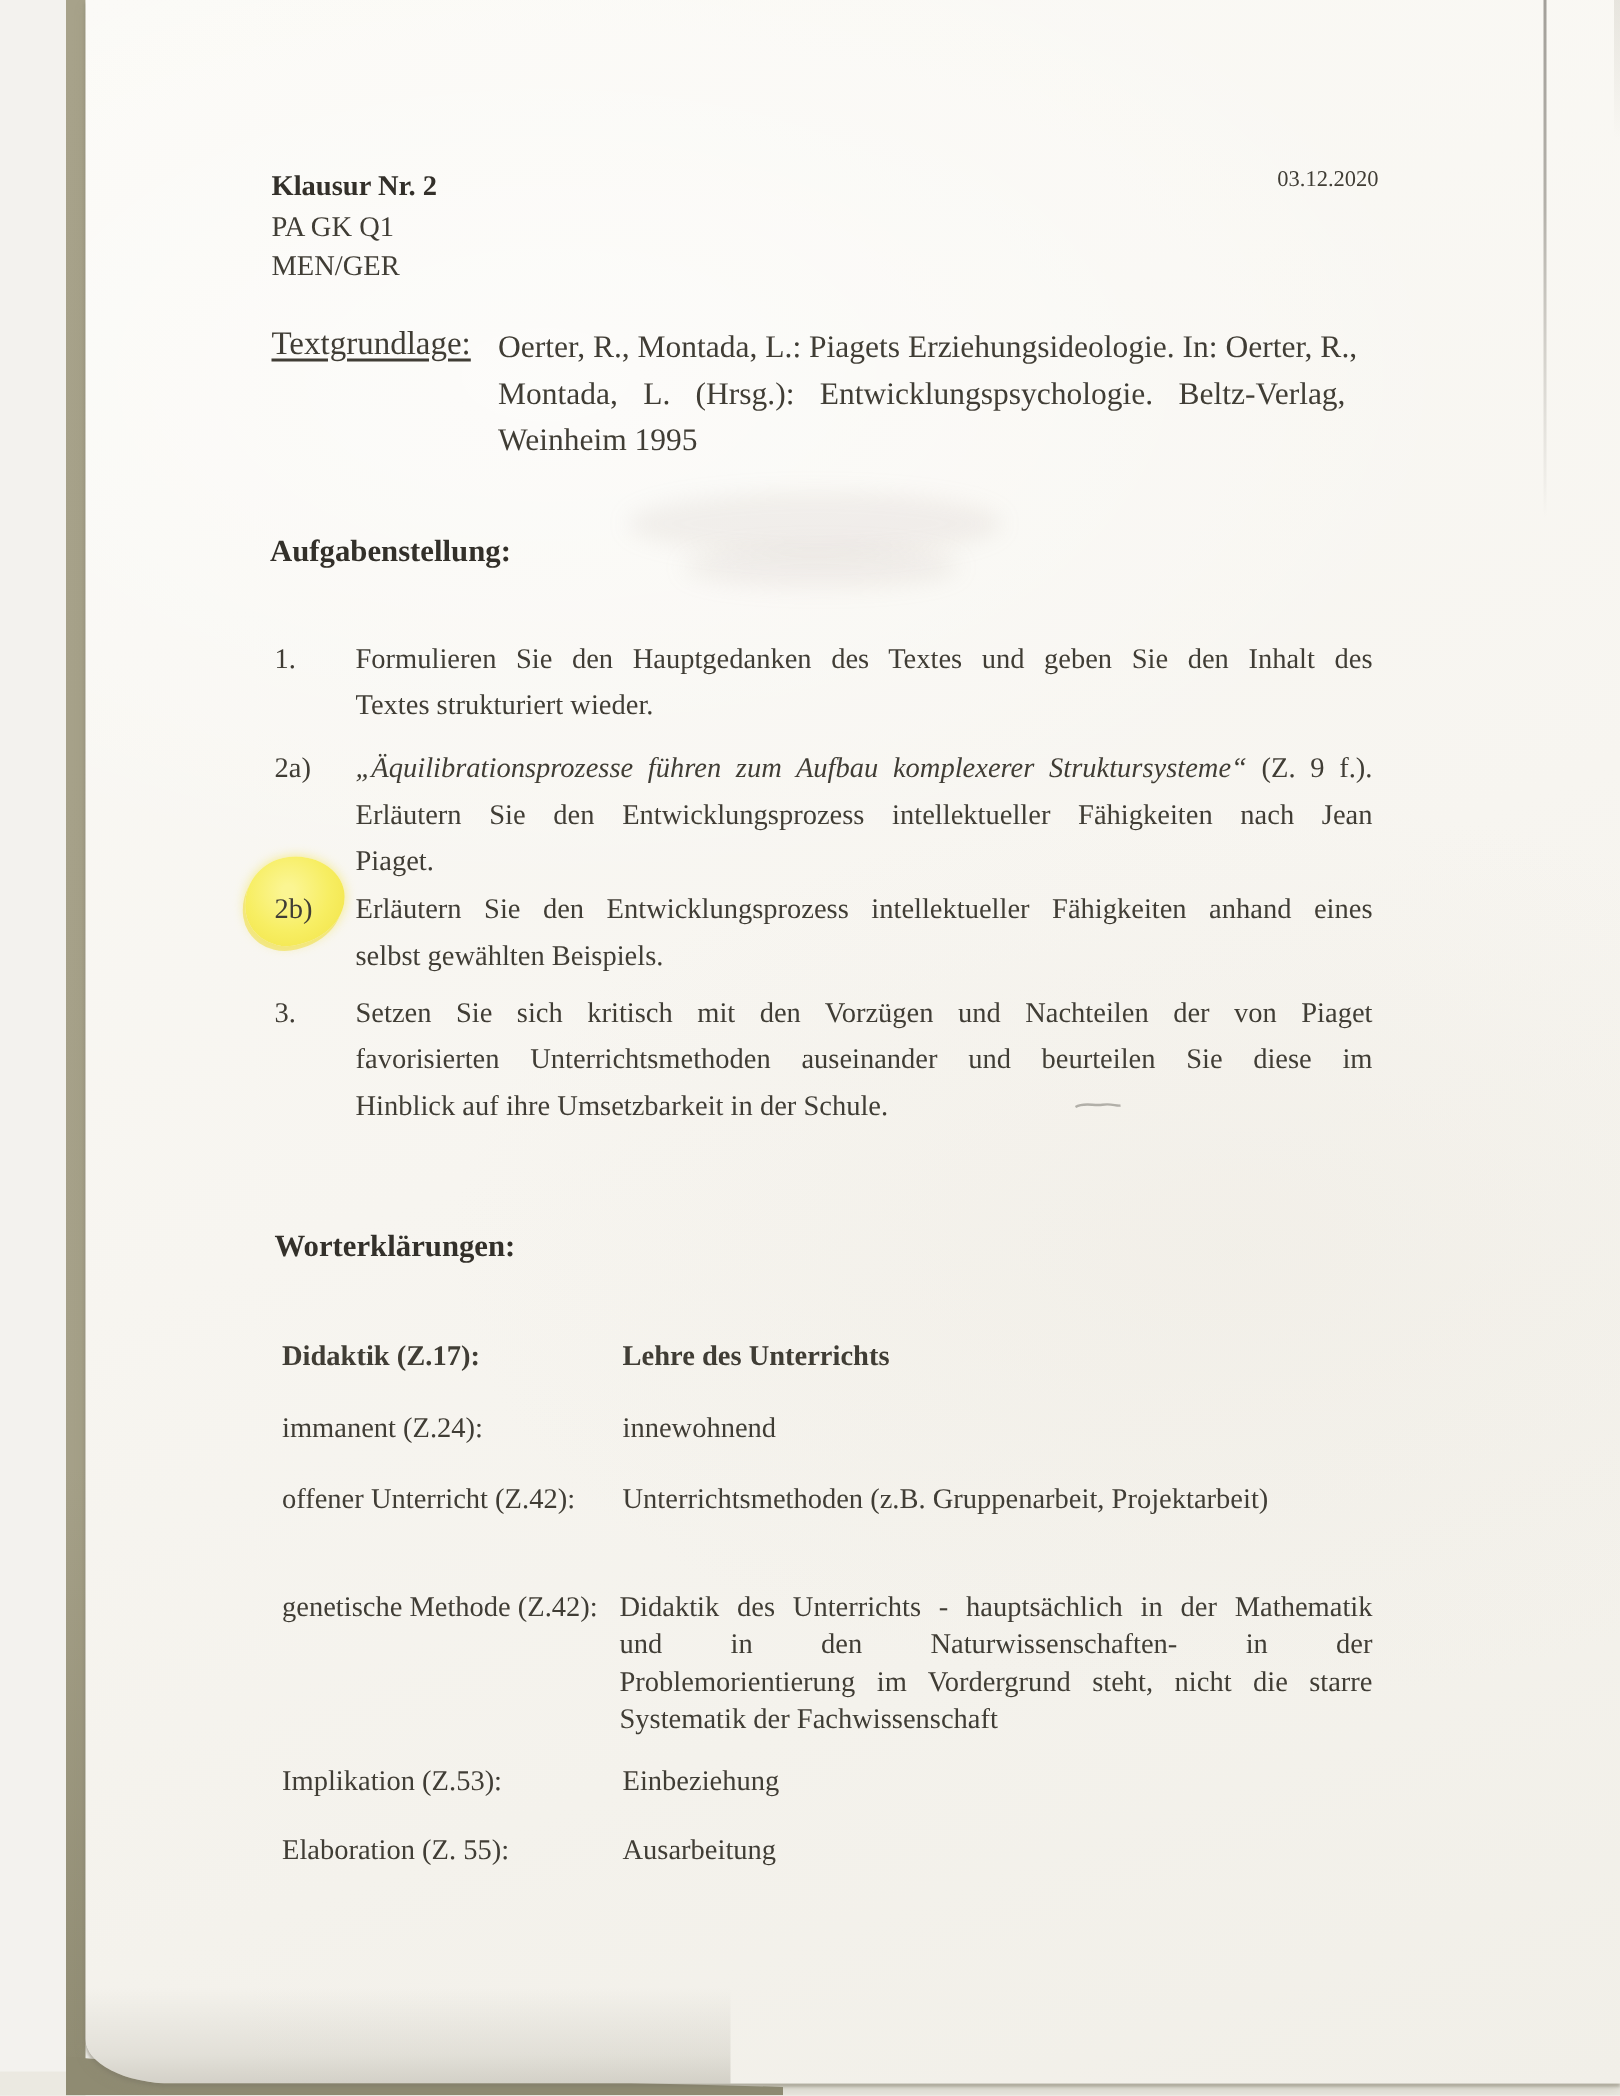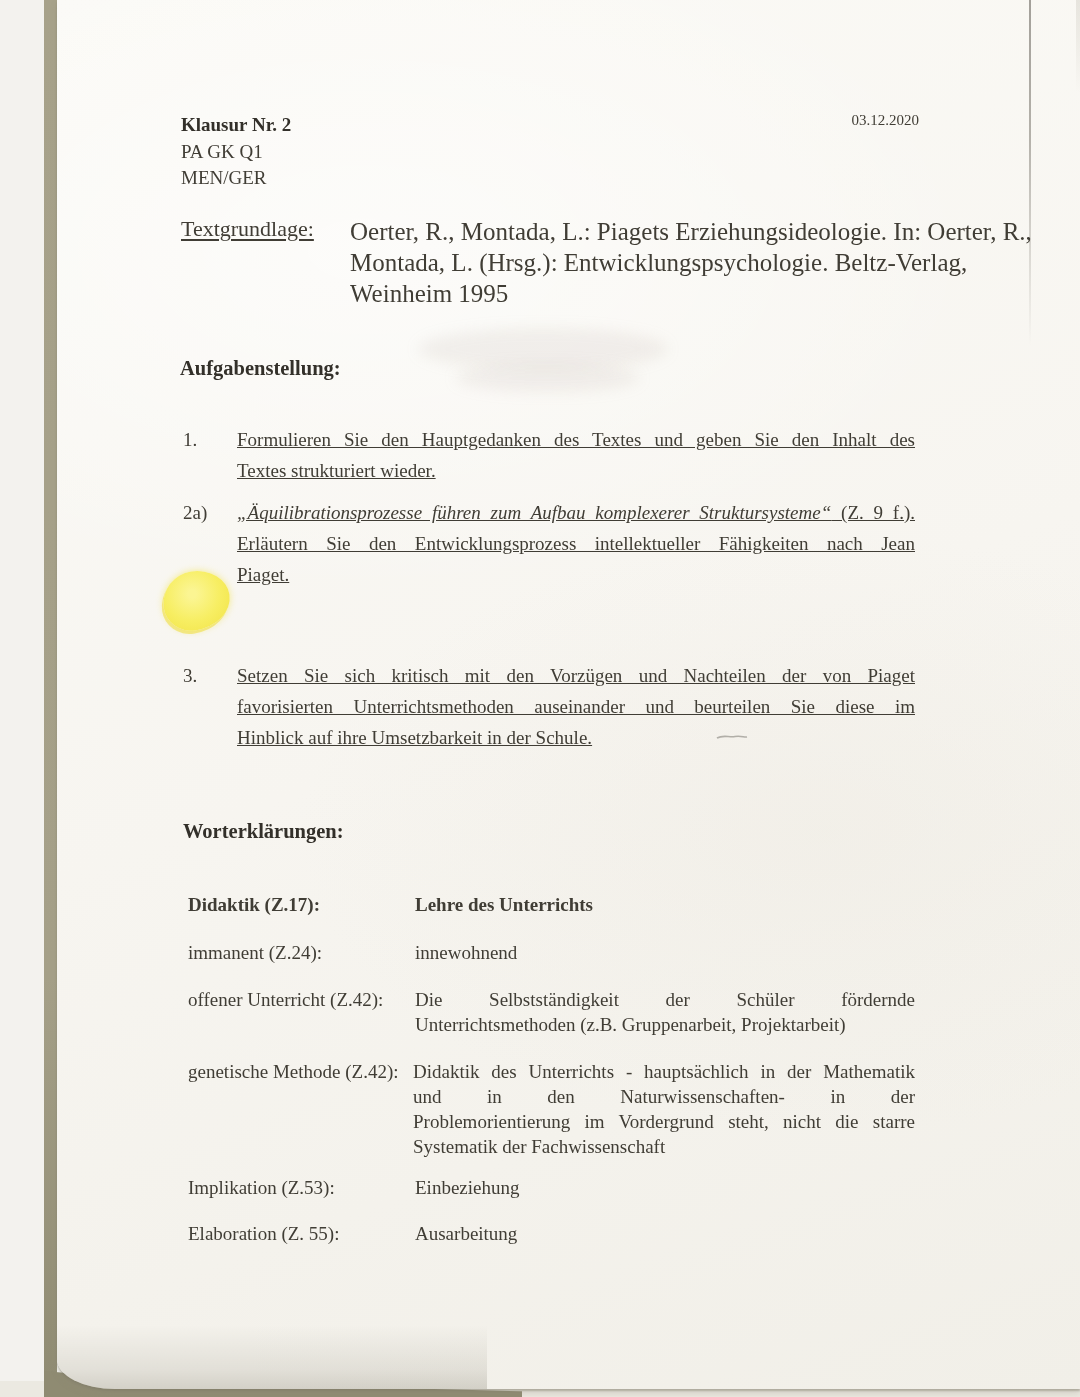--- a/index.html
+++ b/index.html
@@ -39,29 +39,29 @@
   .just{text-align:justify;text-align-last:justify;}
   .b{font-weight:700;color:#33302a;}
   .it{font-style:italic;}
   .body-text{font-size:19px;line-height:31px;}
   .gloss-text{font-size:19px;line-height:25px;}
   
   .hdr{left:181px;top:112px;font-size:19px;line-height:26.5px;}
   .hdr-date{left:703px;top:112px;width:216px;text-align:right;font-size:15px;}
   
   .src-label{left:181px;top:216px;font-size:22px;text-decoration:underline;text-underline-offset:3px;}
-  .src-block{left:350px;top:216px;width:565px;font-size:25px;line-height:31px;}
+  .src-block{left:332px;top:216px;width:565px;font-size:21px;line-height:31px;}
   
   .heading{font-size:20.5px;}
   .h-tasks{left:180px;top:357px;}
   .h-gloss{left:183px;top:820px;}
   
   .task{left:183px;width:732px;}
   .tnum{position:absolute;left:0;top:0;}
-  .tbody{margin-left:54px;width:678px;text-decoration:underline;}
+  .tbody{margin-left:54px;width:678px;}
   
   .grow{left:188px;width:727px;}
   .gterm{position:absolute;left:0;top:0;white-space:nowrap;}
   .gdef{margin-left:227px;width:500px;}
   .gdef.wide{margin-left:225px;width:502px;}
   
   .hl-blob{position:absolute;left:163px;top:571px;width:67px;height:59px;z-index:3;
     background:radial-gradient(ellipse at 45% 38%,#fbf592 8%,#f7ee63 52%,#f1e243 100%);
     border-radius:48% 52% 58% 42% / 55% 48% 52% 45%;
     transform:rotate(-8deg);
@@ -111,20 +111,27 @@
     <div class="tnum ln">2a)</div>
     <div class="tbody">
       <div class="ln just"><span class="it">„Äquilibrationsprozesse führen zum Aufbau komplexerer Struktursysteme“</span><span> (Z. 9 f.).</span></div>
       <div class="ln just">Erläutern Sie den Entwicklungsprozess intellektueller Fähigkeiten nach Jean</div>
       <div class="ln">Piaget.</div>
     </div>
   </div>
 
   <div class="hl-blob"></div>
 
+  <div class="abs task body-text" style="top:591px;">
+    <div class="tnum ln">2b)</div>
+    <div class="tbody">
+      <div class="ln just">Erläutern Sie den Entwicklungsprozess intellektueller Fähigkeiten anhand eines</div>
+      <div class="ln">selbst gewählten Beispiels.</div>
+    </div>
+  </div>
 
   <div class="abs task body-text" style="top:660px;">
     <div class="tnum ln">3.</div>
     <div class="tbody">
       <div class="ln just">Setzen Sie sich kritisch mit den Vorzügen und Nachteilen der von Piaget</div>
       <div class="ln just">favorisierten Unterrichtsmethoden auseinander und beurteilen Sie diese im</div>
       <div class="ln">Hinblick auf ihre Umsetzbarkeit in der Schule.</div>
     </div>
   </div>
 
@@ -144,21 +151,20 @@
   <div class="abs grow gloss-text" style="top:940px;">
     <div class="gterm">immanent (Z.24):</div>
     <div class="gdef">
       <div class="ln">innewohnend</div>
     </div>
   </div>
 
   <div class="abs grow gloss-text" style="top:987px;">
     <div class="gterm">offener Unterricht (Z.42):</div>
     <div class="gdef">
-      <div class="ln just">Die Selbstständigkeit der Schüler fördernde</div>
       <div class="ln">Unterrichtsmethoden (z.B. Gruppenarbeit, Projektarbeit)</div>
     </div>
   </div>
 
   <div class="abs grow gloss-text" style="top:1059px;">
     <div class="gterm">genetische Methode (Z.42):</div>
     <div class="gdef wide">
       <div class="ln just">Didaktik des Unterrichts - hauptsächlich in der Mathematik</div>
       <div class="ln just">und in den Naturwissenschaften- in der</div>
       <div class="ln just">Problemorientierung im Vordergrund steht, nicht die starre</div>

